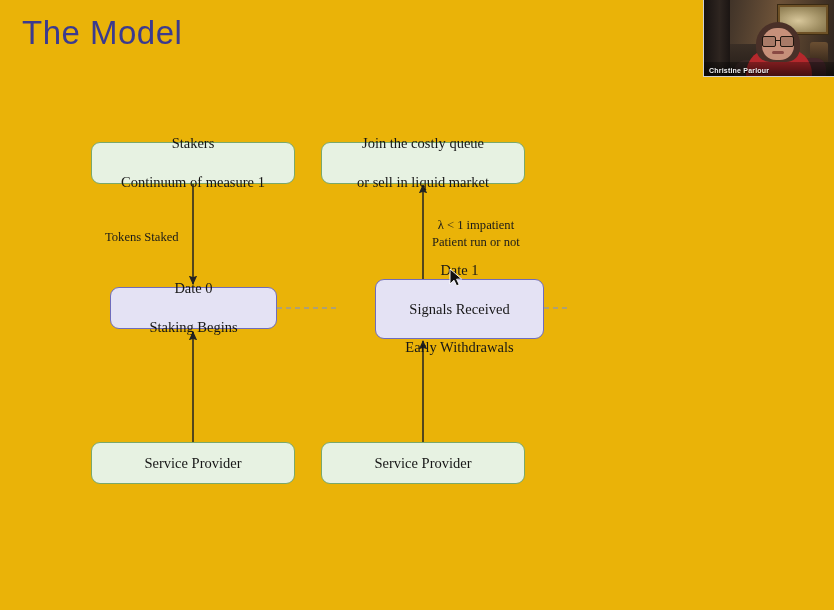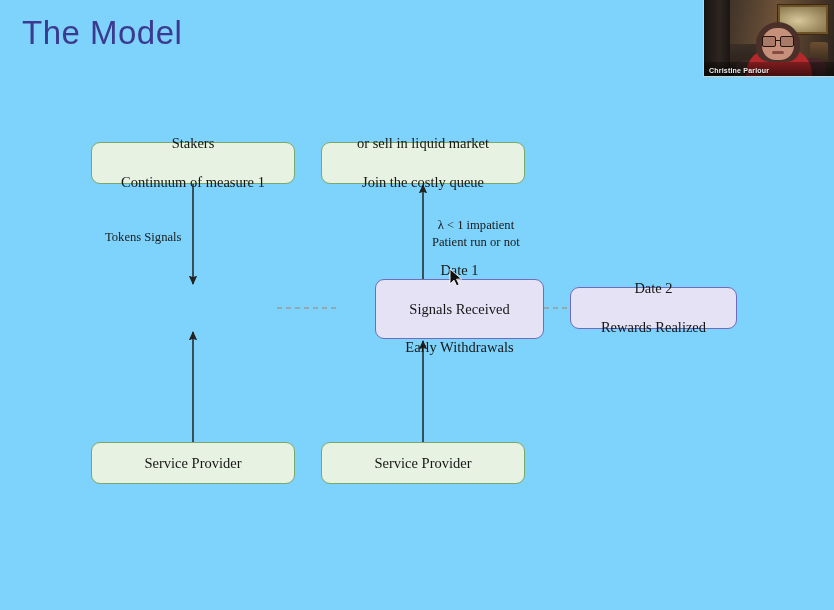--- a/index.html
+++ b/index.html
@@ -11,21 +11,21 @@
   body {
     width: 834px;
     height: 610px;
     overflow: hidden;
     font-family: "Liberation Sans", sans-serif;
   }
   #slide {
     position: relative;
     width: 834px;
     height: 610px;
-    background: #7dd3fc;
+    background: #eab308;
   }
 
   
   #slide-title {
     position: absolute;
     left: 22px;
     top: 14px;
     font-family: "Liberation Sans", sans-serif;
     font-size: 33px;
     font-weight: 400;
@@ -219,46 +219,46 @@
 
       <line x1="508" y1="308" x2="570" y2="308" stroke="#9a9a9a" stroke-width="1.4" stroke-dasharray="5,4"></line>
     </svg>
 
     <div class="node green" style="left:91px; top:142px; width:204px; height:42px;">
       <span class="line">Stakers</span>
       <span class="line">Continuum of measure 1</span>
     </div>
 
     <div class="node green" style="left:321px; top:142px; width:204px; height:42px;">
+      <span class="line">Join the costly queue</span>
       <span class="line">or sell in liquid market</span>
-      <span class="line">Join the costly queue</span>
-    </div>
-
+    </div>
+
+    <div class="node purple" style="left:110px; top:287px; width:167px; height:42px;">
+      <span class="line">Date 0</span>
+      <span class="line">Staking Begins</span>
+    </div>
 
     <div class="node purple" style="left:339px; top:279px; width:169px; height:60px;margin-left:36px;">
       <span class="line">Date 1</span>
       <span class="line">Signals Received</span>
       <span class="line">Early Withdrawals</span>
     </div>
 
-    <div class="node purple" style="left:570px; top:287px; width:167px; height:42px;">
-      <span class="line">Date 2</span>
-      <span class="line">Rewards Realized</span>
-    </div>
 
     <div class="node green" style="left:91px; top:442px; width:204px; height:42px;">
       <span class="line">Service Provider</span>
     </div>
 
     <div class="node green" style="left:321px; top:442px; width:204px; height:42px;">
       <span class="line">Service Provider</span>
     </div>
 
     <div class="edge-label" style="left:105px; top:229px; text-align:left;">
-      <span>Tokens Signals</span>
+      <span>Tokens Staked</span>
     </div>
 
     <div class="edge-label" style="left:432px; top:217px;">
       <span>λ &lt; 1 impatient</span><br>
       <span>Patient run or not</span>
     </div>
 
     <svg id="cursor" viewBox="0 0 16 20" xmlns="http://www.w3.org/2000/svg" style="left: 448px; top: 268px;">
       <path d="M2,1 L2,16 L6,12.2 L8.6,17.8 L11.2,16.6 L8.6,11.2 L13.6,11 Z" fill="#111111" stroke="#ffffff" stroke-width="0.9"></path>
     </svg>

